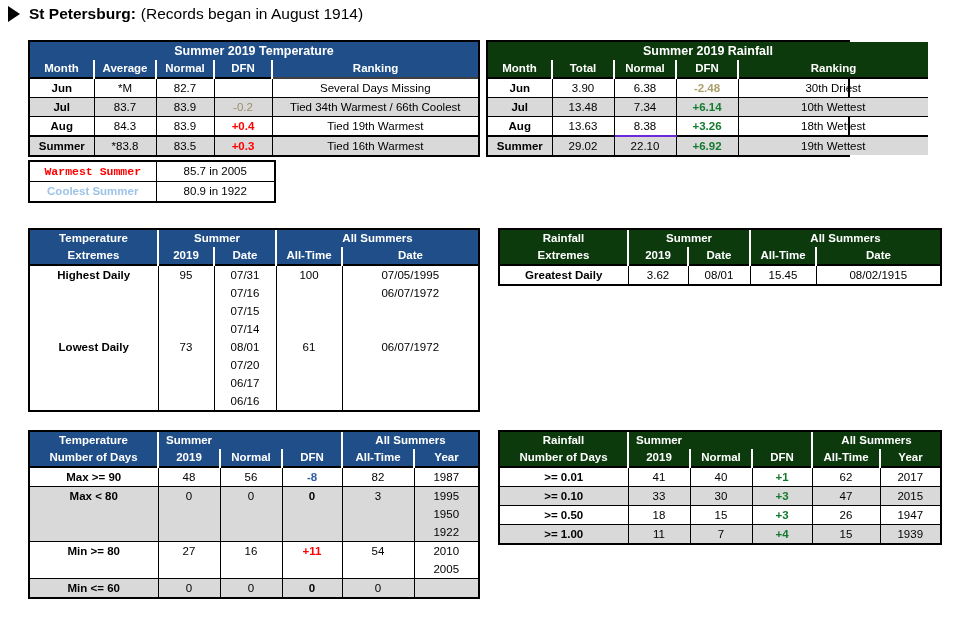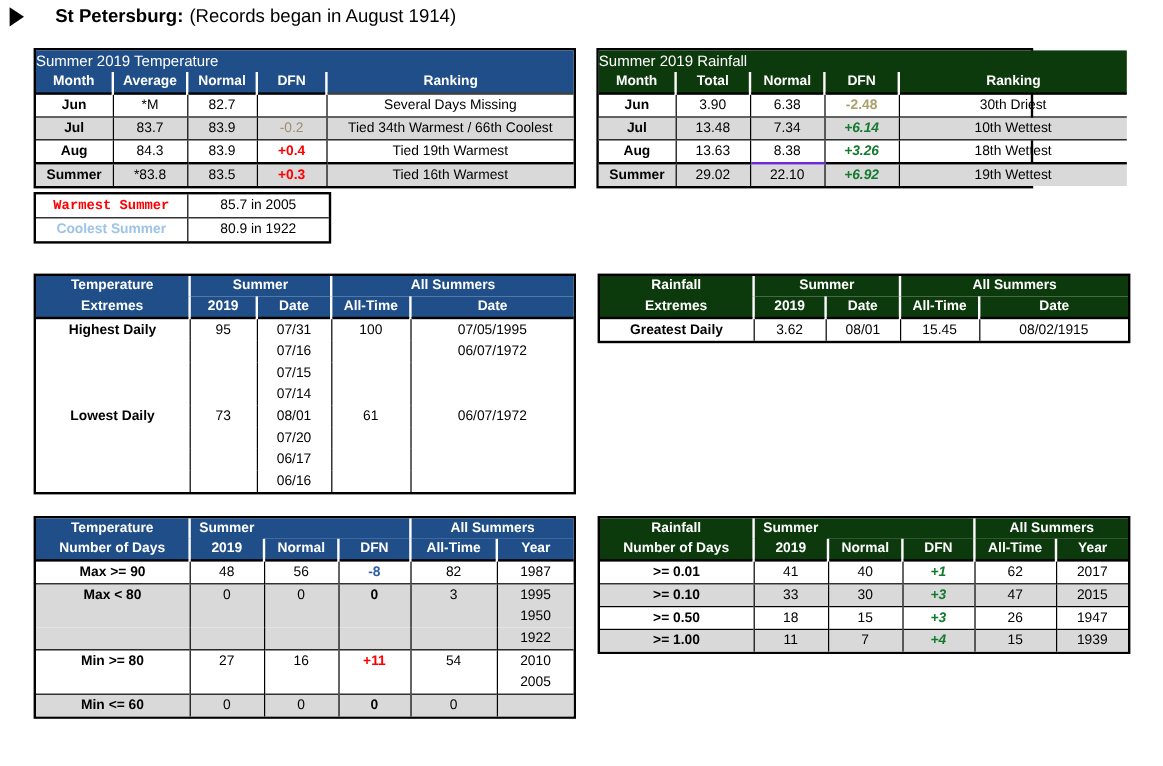--- a/index.html
+++ b/index.html
@@ -14,21 +14,21 @@
   #page {
     position: relative;
     width: 969px; height: 638px;
     background: #ffffff;
   }
 
   
   #title-bar {
     position: absolute;
     left: 8px; top: 5px;
-    display: flex; align-items: center; gap: 26px;
+    display: flex; align-items: center; gap: 9px;
     font-size: 15.5px;
   }
   #title-bar .tri {
     width: 0; height: 0;
     border-top: 8px solid transparent;
     border-bottom: 8px solid transparent;
     border-left: 12px solid #000000;
     display: block;
   }
   #title-bar .t-city { font-weight: bold; }
@@ -52,21 +52,21 @@
   .hdr-cell {
     font-weight: bold;
     text-align: center;
     vertical-align: middle;
     height: 17px;
     line-height: 17px;
     font-size: 11.5px;
     white-space: nowrap;
   }
   .hdr-title {
-    font-weight: normal; text-align: left;
+    font-weight: bold; text-align: center;
     height: 18px; line-height: 18px;
     font-size: 12.5px;
   }
   .vsep-w { border-left: 2px solid #ffffff; }
 
   .body-cell {
     text-align: center;
     vertical-align: middle;
     height: 18px;
     line-height: 18px;
@@ -75,21 +75,21 @@
     white-space: nowrap;
   }
   .body-cell.first { border-left: none; }
   .rowline { border-top: 1px solid #000000; }
   .shade { background: #D9D9D9; }
   .b { font-weight: bold; }
 
   .pos-red { color: #FF0000; font-weight: bold; }
   .neg-gray { color: #9C8E6E; }
   .neg-blue { color: #2E5FA3; font-weight: bold; }
-  .pos-green { color: #137A2E; font-weight: bold; font-style: italic; }
+  .pos-green { color: #137A2E; font-weight: bold; }
   .neg-tan { color: #A9A06A; font-weight: bold; }
   .zero-blk { color: #000000; font-weight: bold; }
 
   
   .minibox {
     position: absolute;
     border: 2px solid #000000;
     font-size: 11.5px;
   }
   .minibox table { border-collapse: collapse; width: 100%; table-layout: fixed; }
@@ -175,21 +175,21 @@
         <td class="body-cell first b rowline" style="border-top:2px solid #000">Summer</td>
         <td class="body-cell rowline" style="border-top:2px solid #000">*83.8</td>
         <td class="body-cell rowline" style="border-top:2px solid #000">83.5</td>
         <td class="body-cell rowline pos-red" style="border-top:2px solid #000">+0.3</td>
         <td class="body-cell rowline" style="border-top:2px solid #000">Tied 16th Warmest</td>
       </tr>
     </tbody>
       </table>
   </div>
 
-  <div class="tbl" id="rain-summary" style="left:497px; top:40px; width:364px;">
+  <div class="tbl" id="rain-summary" style="left:486px; top:40px; width:364px;">
     <table>
       <colgroup>
         <col style="width:64px">
           <col style="width:62px">
           <col style="width:62px">
           <col style="width:62px">
           <col style="width:190px">
       </colgroup>
       <tbody>
           <tr class="hdr-green">

